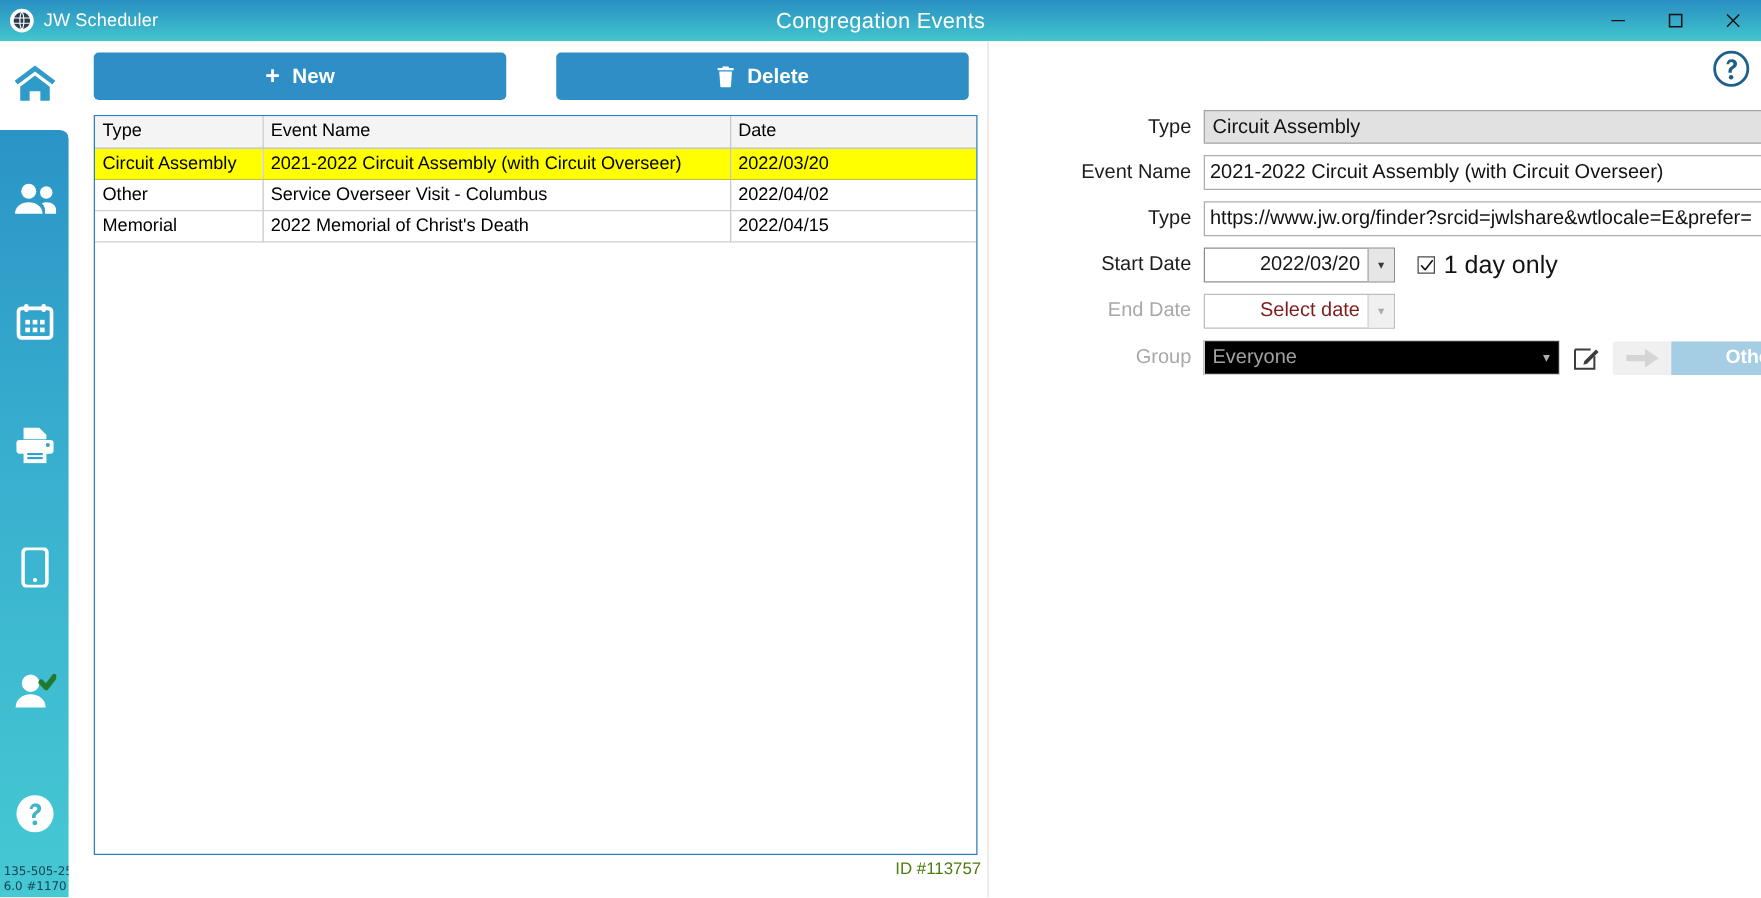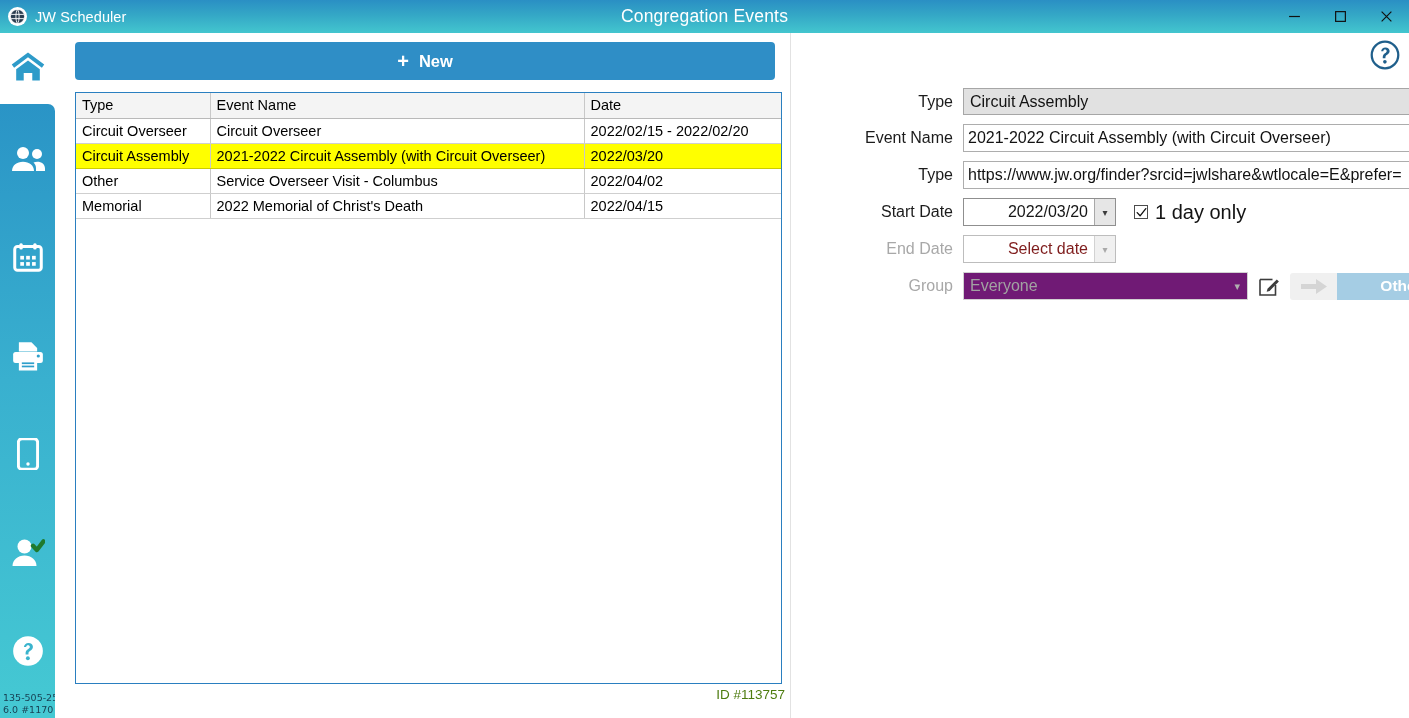--- a/index.html
+++ b/index.html
@@ -254,21 +254,21 @@
     border: 1px solid #4c4c4c;
     background: #ffffff;
     display: inline-flex; align-items: center; justify-content: center;
     position: relative;
   }
   .chk svg { display: block; }
 
   .groupcombo {
     height: 28px; width: 285px;
     border: 1px solid #d2d2d2;
-    background: #701a75;
+    background: #000000;
     display: inline-flex; align-items: center;
     padding: 0 6px;
     font-size: 16px; color: #a2a2a2;
     position: relative; vertical-align: middle;
   }
   .groupcombo .caret {
     position: absolute; right: 7px; top: 50%;
     transform: translateY(-50%);
     font-size: 11px; color: #b0b0b0;
   }
@@ -413,43 +413,47 @@
         <circle cx="13.9" cy="20.4" r="1.7" fill="#1f5f8b"></circle>
       </svg>
     </div>
 
     <div class="leftpane">
 
       <div class="toolbar">
         <button class="tbtn">
           <span class="plus-glyph">+</span>
           <span>New</span>
+        </button>
+        <button class="tbtn">
+          <span>
+            <svg width="15" height="17" viewBox="0 0 14 16" aria-hidden="true">
+              <path d="M5 0h4l.7 1.4H13v1.6H1V1.4h3.3z"></path>
+              <path d="M2.2 4h9.6l-.8 11.2a.9.9 0 01-.9.8H3.9a.9.9 0 01-.9-.8z"></path>
+            </svg>
+          </span>
+          <span>Delete</span>
         </button>
       </div>
 
       <div class="grid-wrap">
         <table class="grid">
           <colgroup>
             <col class="col-type">
               <col class="col-name">
               <col class="col-date">
           </colgroup>
           <thead>
             <tr>
               <th>Type</th>
               <th>Event Name</th>
               <th>Date</th>
             </tr>
           </thead>
           <tbody>
-            <tr>
-              <td>Circuit Overseer</td>
-              <td>Circuit Overseer</td>
-              <td>2022/02/15 - 2022/02/20</td>
-            </tr>
             <tr class="selected">
               <td>Circuit Assembly</td>
               <td>2021-2022 Circuit Assembly (with Circuit Overseer)</td>
               <td>2022/03/20</td>
             </tr>
             <tr>
               <td>Other</td>
               <td>Service Overseer Visit - Columbus</td>
               <td>2022/04/02</td>
             </tr>

